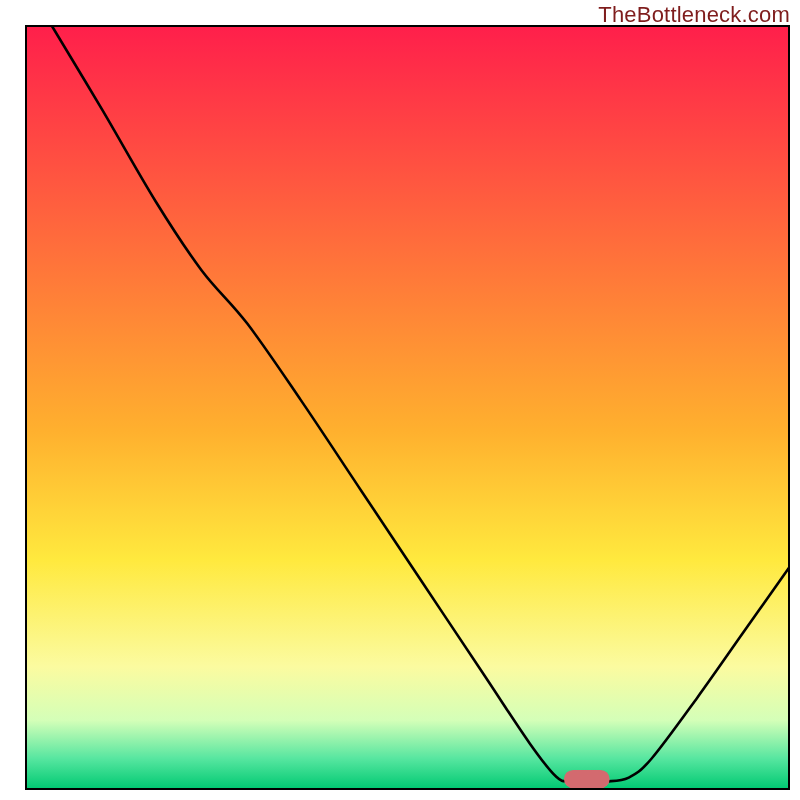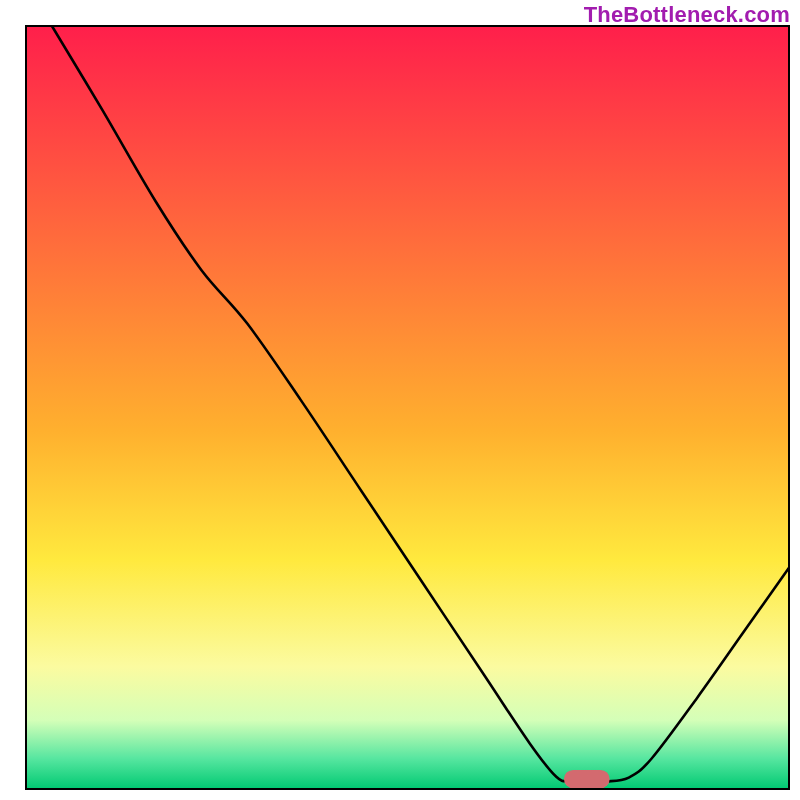--- a/index.html
+++ b/index.html
@@ -14,22 +14,22 @@
   .stage {
     position: relative;
     width: 800px;
     height: 800px;
   }
   .watermark {
     position: absolute;
     top: 2px;
     right: 10px;
     font-size: 22px;
-    font-weight: 700;
-    color: #a21caf;
+    font-weight: 400;
+    color: #7f1d1d;
     letter-spacing: 0.2px;
   }
   svg {
     position: absolute;
     left: 0;
     top: 0;
     width: 800px;
     height: 800px;
   }
 </style>

